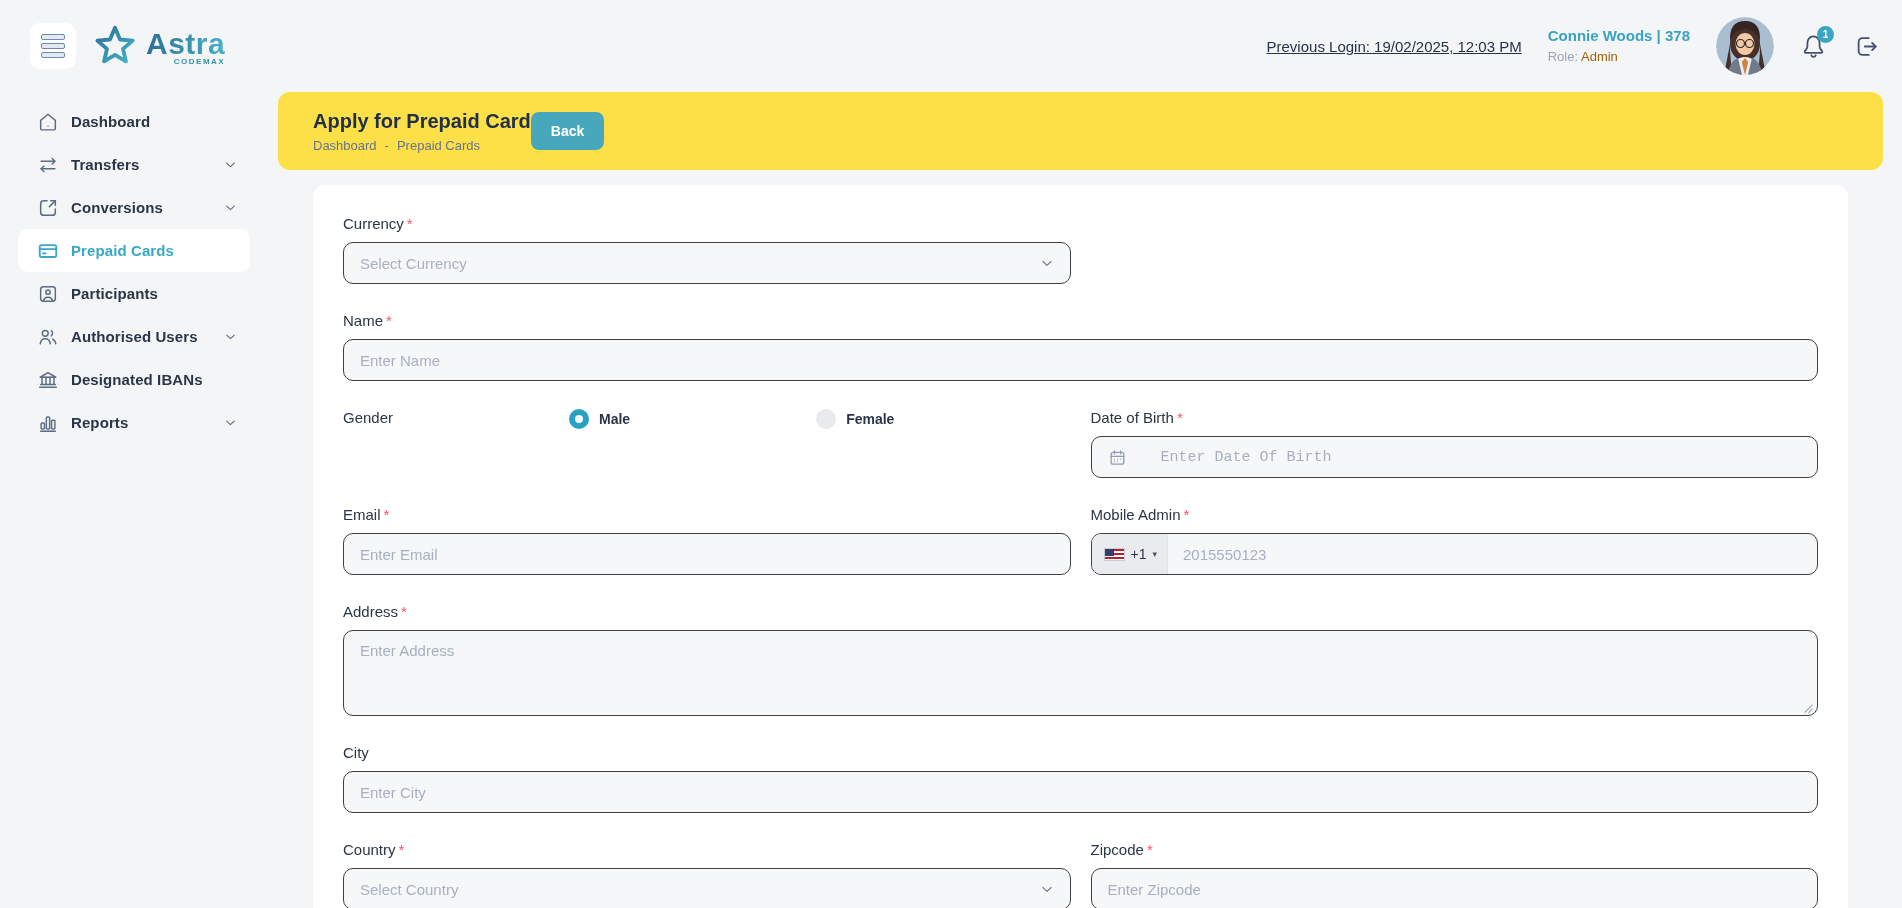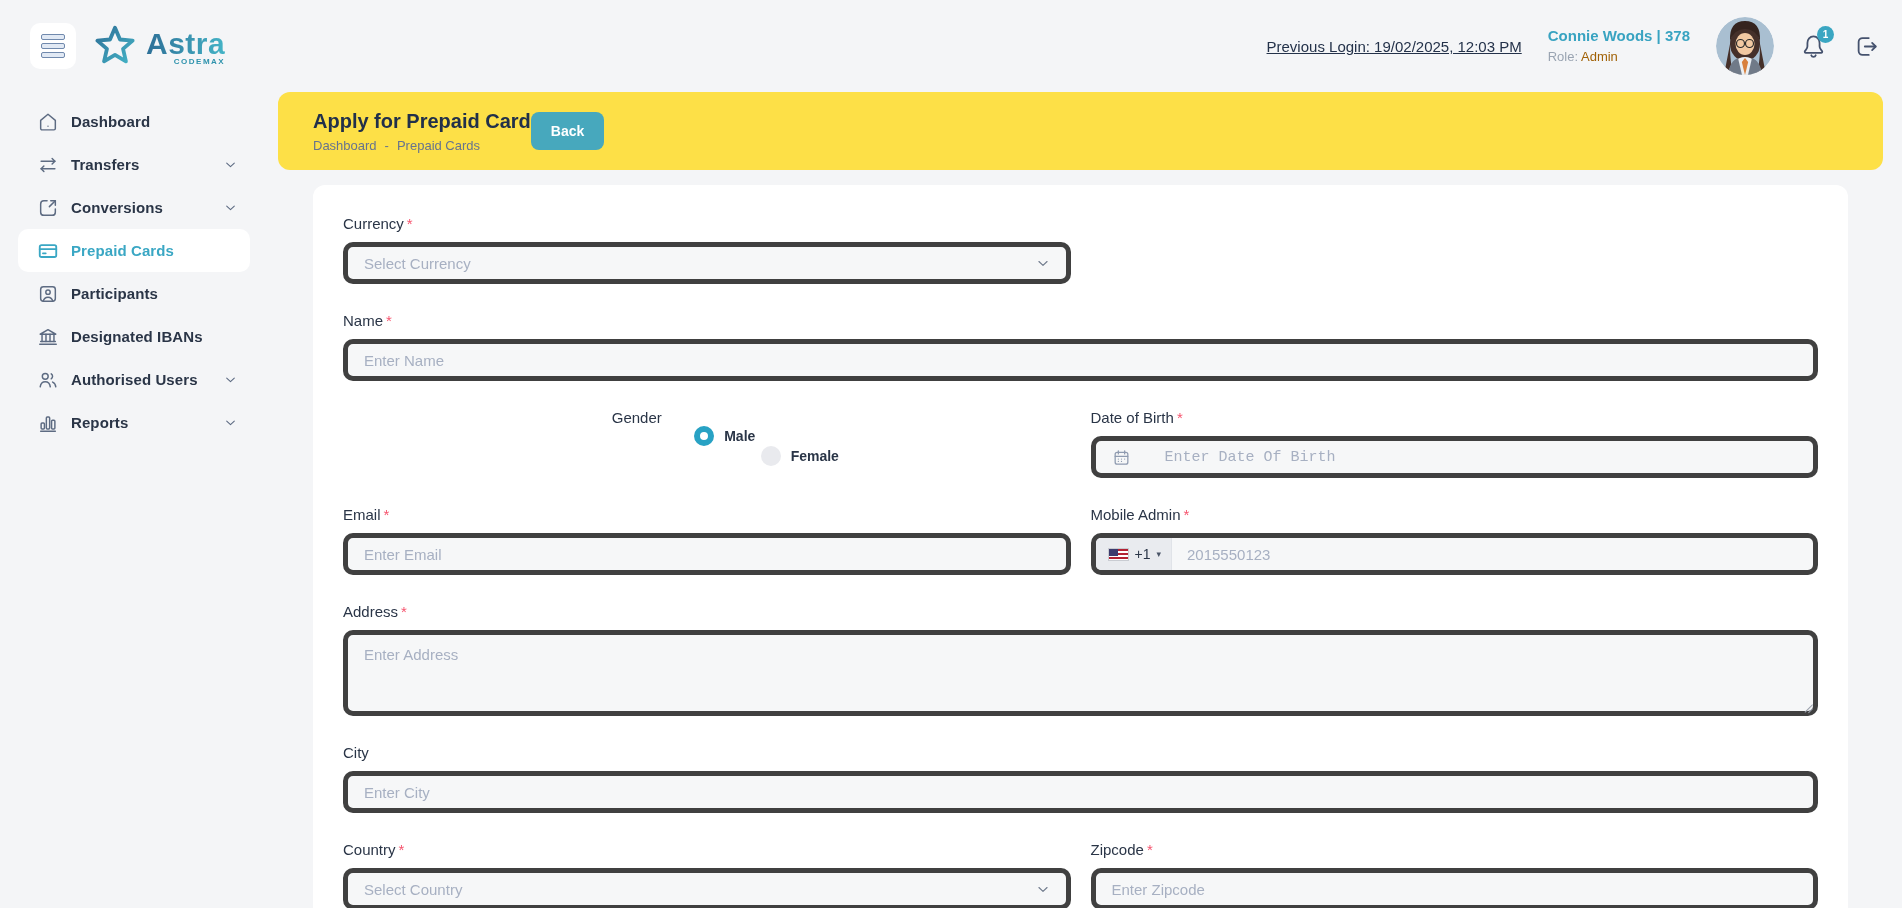--- a/index.html
+++ b/index.html
@@ -49,34 +49,34 @@
   .back-btn { background:#47a8bd; color:#fff; border:none; border-radius:8px; font-size:14px; font-weight:700;
     padding:11px 20px; cursor:pointer; font-family:inherit; }
 
   .form-card { margin:15px 35px 0; background:#fff; border-radius:12px; padding:30px; height:790px; }
 
   .row { display:flex; gap:20px; margin-bottom:28px; }
   .col { flex:1; min-width:0; }
   .half { width:calc(50% - 10px); flex:none; }
   .flabel { display:block; font-size:15px; color:#2a3547; line-height:18px; margin-bottom:9px; }
   .req { color:#f6536d; margin-left:3px; }
-  .control { width:100%; height:42px; background:#f6f7f8; border:5px solid #404040; border-radius:10px;
+  .control { width:100%; height:42px; background:#f6f7f8; border:1px solid #404040; border-radius:10px;
     display:flex; align-items:center; padding:0 16px; font-size:15px; font-family:inherit; color:#2a3547; }
   input.control::placeholder, textarea.control::placeholder { color:#a7b0c2; }
   .select { justify-content:space-between; color:#a7b0c2; cursor:pointer; }
   .select .chev-sel { color:#6f7a8c; display:flex; }
   .ta-wrap { position:relative; }
   textarea.control { height:86px; padding:11px 16px; resize:none; display:block; }
   .resize-handle { position:absolute; right:4px; bottom:5px; width:11px; height:11px; pointer-events:none; }
   .resize-handle::before, .resize-handle::after { content:""; position:absolute; background:#9aa0ab; height:1px; transform:rotate(-45deg); transform-origin:right bottom; }
   .resize-handle::before { width:11px; right:1px; bottom:6px; }
   .resize-handle::after  { width:6px;  right:1px; bottom:2px; }
 
   
-  .gender-wrap { display:flex; align-items:center; height:42px;flex-direction:column; }
+  .gender-wrap { display:flex; align-items:flex-start; height:42px; }
   .gender-label { width:190px; font-size:15px; color:#2a3547; }
   .radio-opt { display:flex; align-items:center; cursor:pointer;padding-left:36px; }
   .radio-opt + .radio-opt { margin-left:150px; }
   .radio { width:20px; height:20px; border-radius:50%; flex:none; }
   .radio.on  { border:6px solid #28a2c4; background:#fff; }
   .radio.off { background:#e9eaee; }
   .radio-txt { font-size:14px; font-weight:600; margin-left:10px; color:#2a3547; }
 
   
   .with-icon { gap:10px; }
@@ -237,44 +237,44 @@
         <circle cx="12" cy="10" r="2.4"></circle>
           <path d="M6.8 20c.6-3 2.8-4.5 5.2-4.5S16.6 17 17.2 20"></path>
       </svg>
     </span>
     <span class="nav-label">Participants</span>
   </a>
 
   <a class="nav-item">
     <span class="nav-icon">
       <svg width="22" height="22" viewBox="0 0 24 24" fill="none" stroke="currentColor" stroke-width="1.6" stroke-linecap="round" stroke-linejoin="round">
+        <circle cx="9" cy="8" r="3.2"></circle>
+          <path d="M3.5 19.5c.5-3.6 2.8-5.5 5.5-5.5s5 1.9 5.5 5.5"></path>
+        <path d="M15.5 5.3a3.2 3.2 0 0 1 0 5.4"></path>
+          <path d="M17 14.3c2 .7 3.2 2.4 3.5 5.2"></path>
+      </svg>
+    </span>
+    <span class="nav-label">Authorised Users</span>
+    <span class="chev">
+      <svg width="13" height="13" viewBox="0 0 24 24" fill="none" stroke="currentColor" stroke-width="2" stroke-linecap="round" stroke-linejoin="round">
+          <path d="M5 9.5 12 16l7-6.5"></path>
+        </svg>
+    </span>
+  </a>
+
+  <a class="nav-item">
+    <span class="nav-icon">
+      <svg width="22" height="22" viewBox="0 0 24 24" fill="none" stroke="currentColor" stroke-width="1.6" stroke-linecap="round" stroke-linejoin="round">
         <path d="M3.5 9 12 4l8.5 5z"></path>
           <path d="M5.5 9v8M9.8 9v8M14.2 9v8M18.5 9v8"></path>
           <path d="M4 17h16"></path>
           <path d="M3 20h18"></path>
       </svg>
     </span>
     <span class="nav-label">Designated IBANs</span>
-  </a>
-
-  <a class="nav-item">
-    <span class="nav-icon">
-      <svg width="22" height="22" viewBox="0 0 24 24" fill="none" stroke="currentColor" stroke-width="1.6" stroke-linecap="round" stroke-linejoin="round">
-        <circle cx="9" cy="8" r="3.2"></circle>
-          <path d="M3.5 19.5c.5-3.6 2.8-5.5 5.5-5.5s5 1.9 5.5 5.5"></path>
-        <path d="M15.5 5.3a3.2 3.2 0 0 1 0 5.4"></path>
-          <path d="M17 14.3c2 .7 3.2 2.4 3.5 5.2"></path>
-      </svg>
-    </span>
-    <span class="nav-label">Authorised Users</span>
-    <span class="chev">
-      <svg width="13" height="13" viewBox="0 0 24 24" fill="none" stroke="currentColor" stroke-width="2" stroke-linecap="round" stroke-linejoin="round">
-          <path d="M5 9.5 12 16l7-6.5"></path>
-        </svg>
-    </span>
   </a>
 
   <a class="nav-item">
     <span class="nav-icon">
       <svg width="22" height="22" viewBox="0 0 24 24" fill="none" stroke="currentColor" stroke-width="1.6" stroke-linecap="round" stroke-linejoin="round">
         <rect x="4.5" y="12" width="3.6" height="6.5" rx="1"></rect>
         <rect x="10.2" y="5.5" width="3.6" height="13" rx="1"></rect>
         <rect x="15.9" y="9" width="3.6" height="9.5" rx="1"></rect>
         <path d="M4 21h16"></path>
       </svg>

